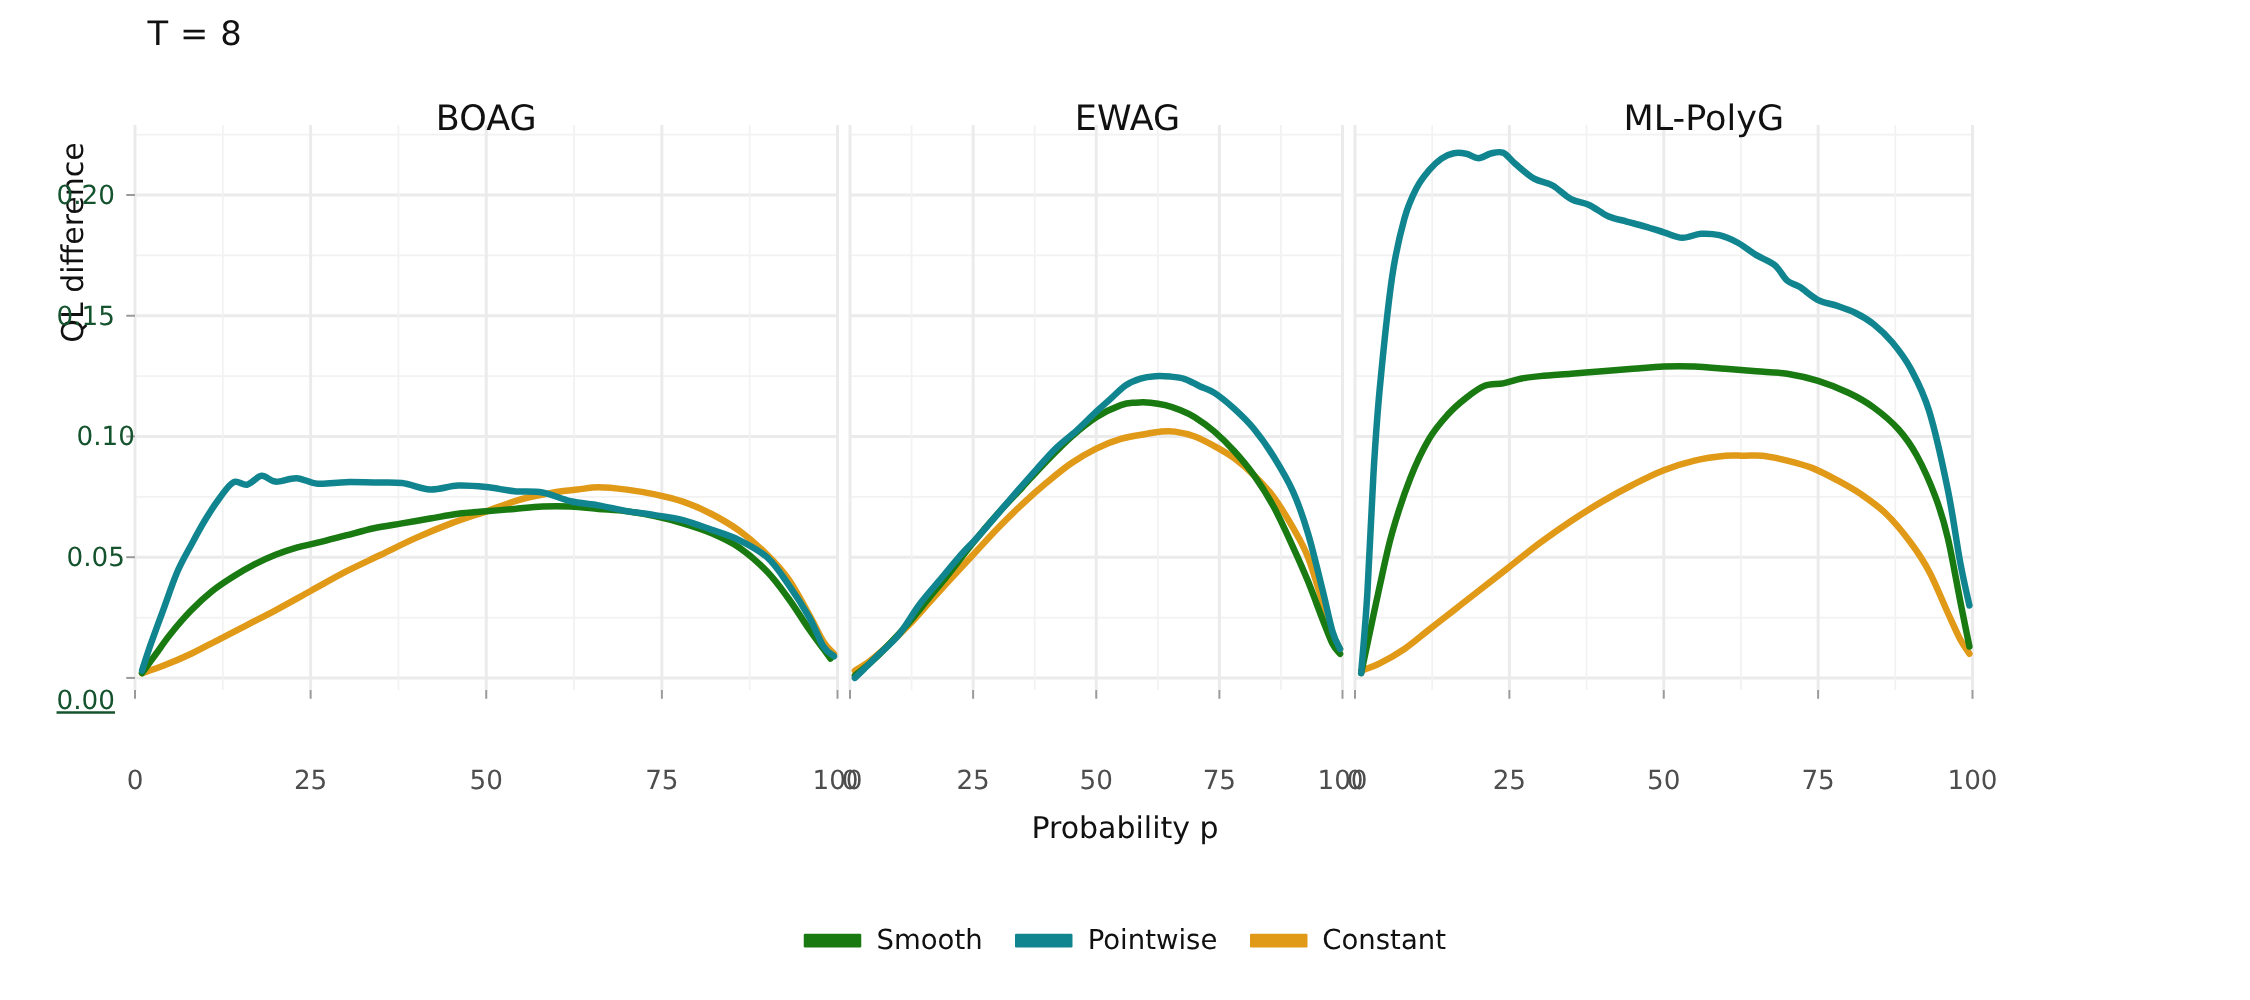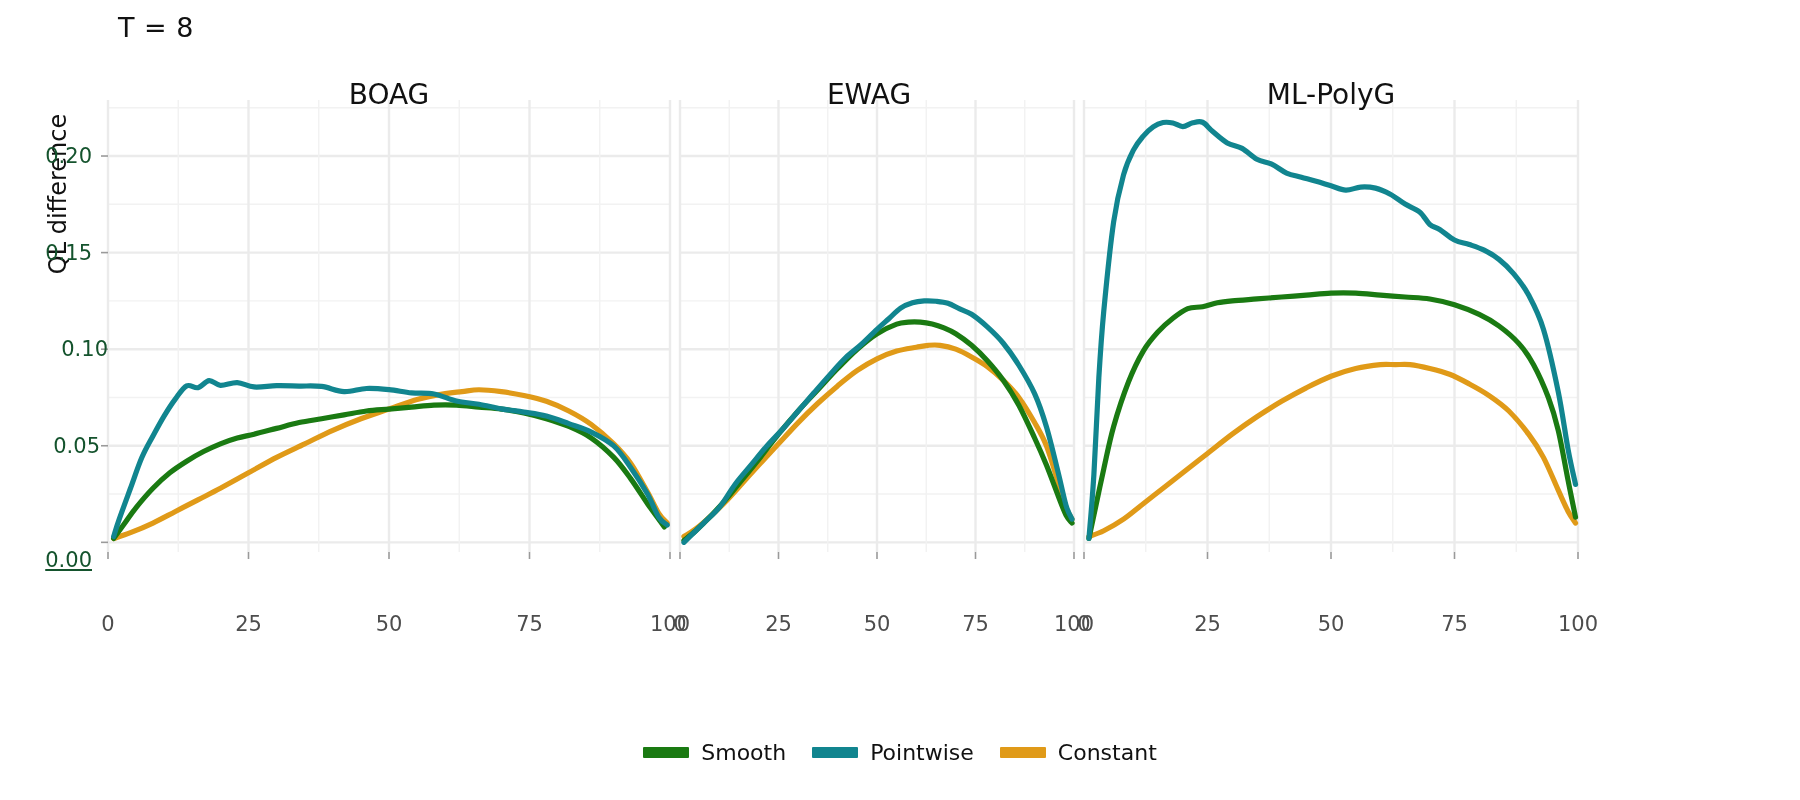--- a/index.html
+++ b/index.html
@@ -104,25 +104,26 @@
   svg { display: block; }
 </style>
 </head>
 <body>
 
 <div id="root">
 
   <div class="fig-title">T = 8</div>
 
   <div class="axis-title-y">QL difference</div>
+  <div class="axis-title-x">Probability p</div>
 
   <div id="strips">
       <div class="panel-strip" style="left: 108px; width: 562px;">BOAG</div>
-      <div class="panel-strip" style="left: 672px; width: 394px;">EWAG</div>
-      <div class="panel-strip" style="left: 1084px; width: 494px;">ML-PolyG</div>
+      <div class="panel-strip" style="left: 705px; width: 394px;">EWAG</div>
+      <div class="panel-strip" style="left: 1116px; width: 494px;">ML-PolyG</div>
     </div>
   <div id="yticks">
       <div class="ylab" style="left: 0px; width: 92px; top: 560px; text-decoration: underline;">0.00</div>
       <div class="ylab" style="left: 8px; width: 92px; top: 445.761px;">0.05</div>
       <div class="ylab" style="left: 16px; width: 92px; top: 349.179px;">0.10</div>
       <div class="ylab" style="left: 0px; width: 92px; top: 252.598px;">0.15</div>
       <div class="ylab" style="left: 0px; width: 92px; top: 156.017px;">0.20</div>
     </div>
   <div id="xticks">
       <div class="xlab" style="left: 108px;">0</div>

